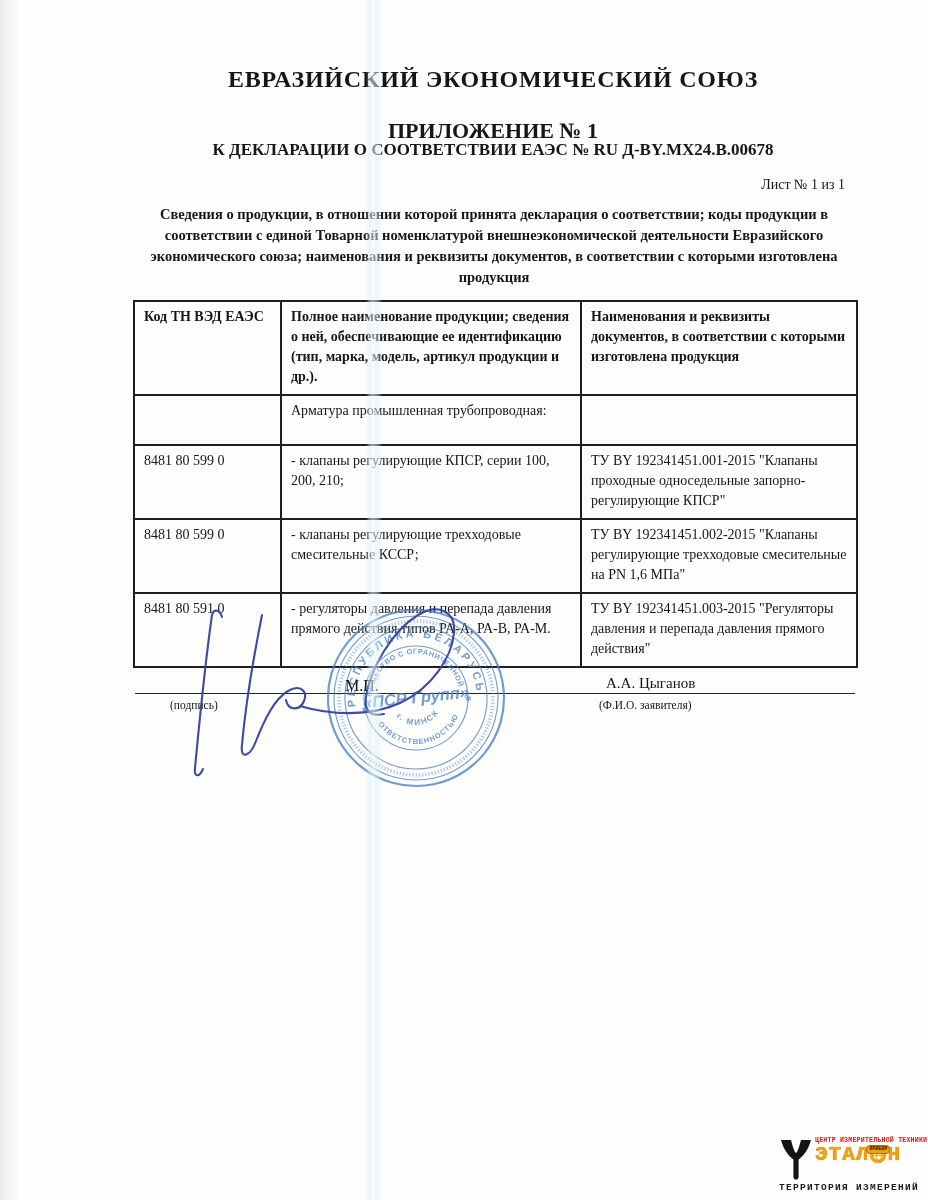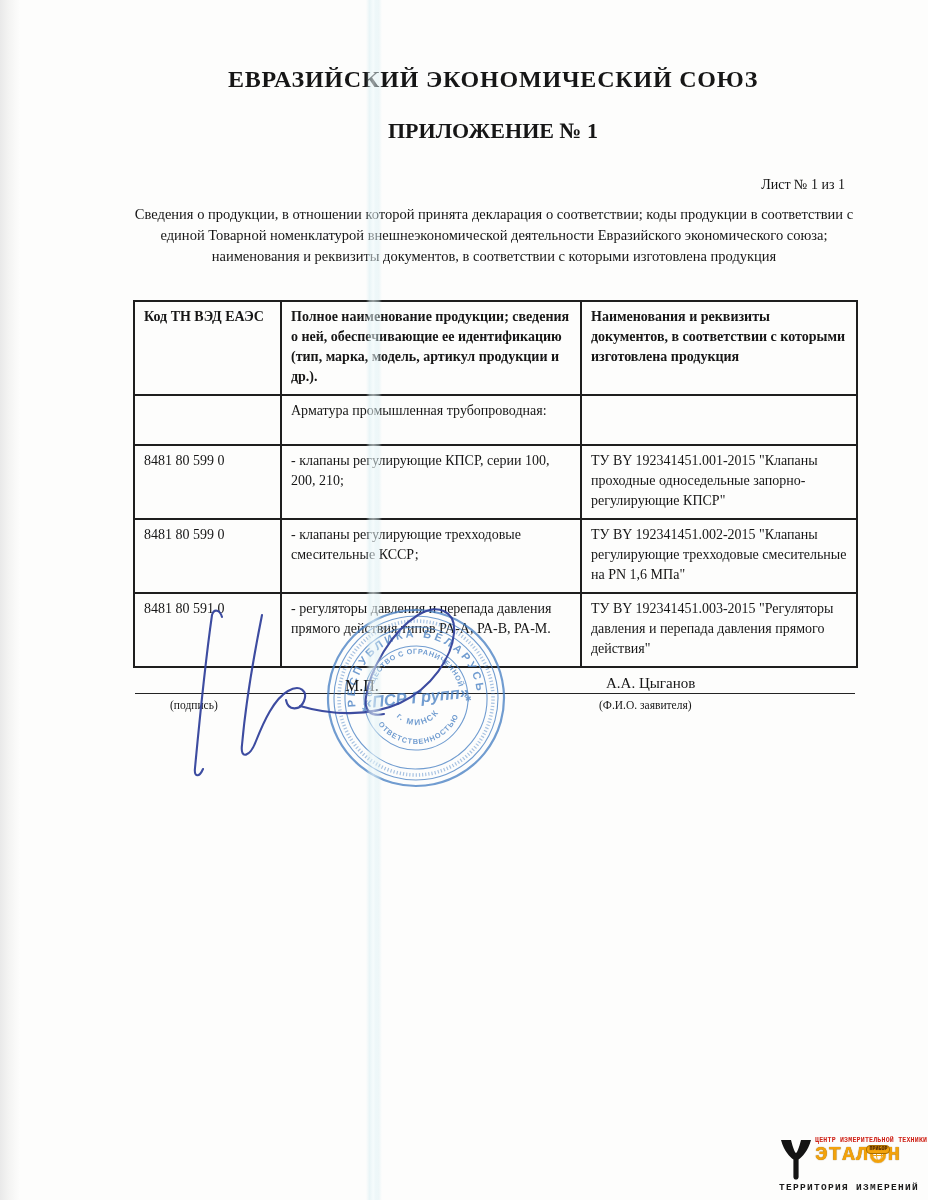--- a/index.html
+++ b/index.html
@@ -16,21 +16,21 @@
     opacity:.65;}
   
   .union-title{position:absolute;left:58px;top:66px;width:870px;margin:0;
     text-align:center;font-size:24px;font-weight:bold;letter-spacing:.8px;}
   .appendix-1{position:absolute;left:58px;top:118px;width:870px;
     text-align:center;font-size:22px;font-weight:bold;}
   .appendix-2{position:absolute;left:58px;top:140px;width:870px;
     text-align:center;font-size:17px;font-weight:bold;}
   .sheet-info{position:absolute;right:83px;top:177px;font-size:14px;}
   .intro{position:absolute;left:123px;top:204px;width:742px;margin:0;
-    text-align:center;font-size:14.5px;font-weight:normal;line-height:21px;}
+    text-align:center;font-size:14.5px;font-weight:bold;line-height:21px;}
   
   .products-table{position:absolute;left:133px;top:300px;width:723px;
     border-collapse:collapse;table-layout:fixed;font-size:14px;line-height:20px;}
   .products-table col.c1{width:147px;}
   .products-table col.c2{width:300px;}
   .products-table col.c3{width:276px;}
   .products-table th,.products-table td{
     border:2px solid #1e1e1e;vertical-align:top;text-align:left;
     padding:5px 8px 7px 9px;font-weight:normal;}
   .products-table th{font-weight:bold;}
@@ -69,20 +69,21 @@
 </head>
 <body>
 
 <div class="page">
 
   <div class="scan-edge"></div>
   <div class="scan-streak"></div>
 
   <h1 class="union-title">ЕВРАЗИЙСКИЙ ЭКОНОМИЧЕСКИЙ СОЮЗ</h1>
   <div class="appendix-1">ПРИЛОЖЕНИЕ № 1</div>
+  <div class="appendix-2">К ДЕКЛАРАЦИИ О СООТВЕТСТВИИ ЕАЭС № RU Д-BY.MX24.B.00678</div>
   <div class="sheet-info">Лист № 1 из 1</div>
   <p class="intro">Сведения о продукции, в отношении которой принята декларация о соответствии; коды продукции в соответствии с единой Товарной номенклатурой внешнеэкономической деятельности Евразийского экономического союза; наименования и реквизиты документов, в соответствии с которыми изготовлена продукция</p>
 
   <table class="products-table">
     <colgroup>
         <col class="c1">
         <col class="c2">
         <col class="c3">
       </colgroup>
     <thead>

